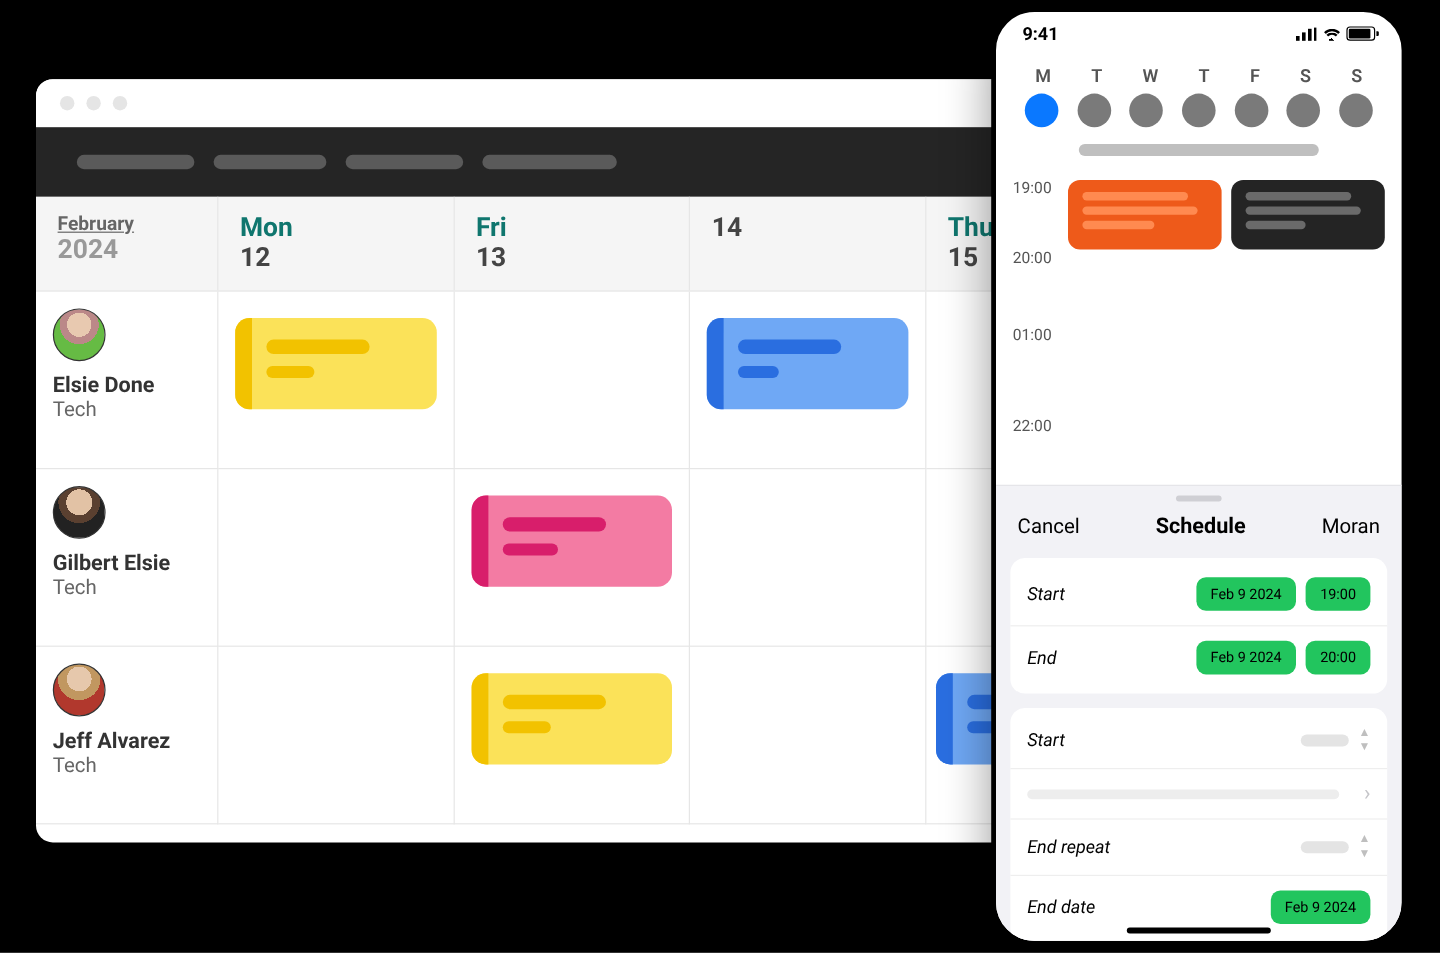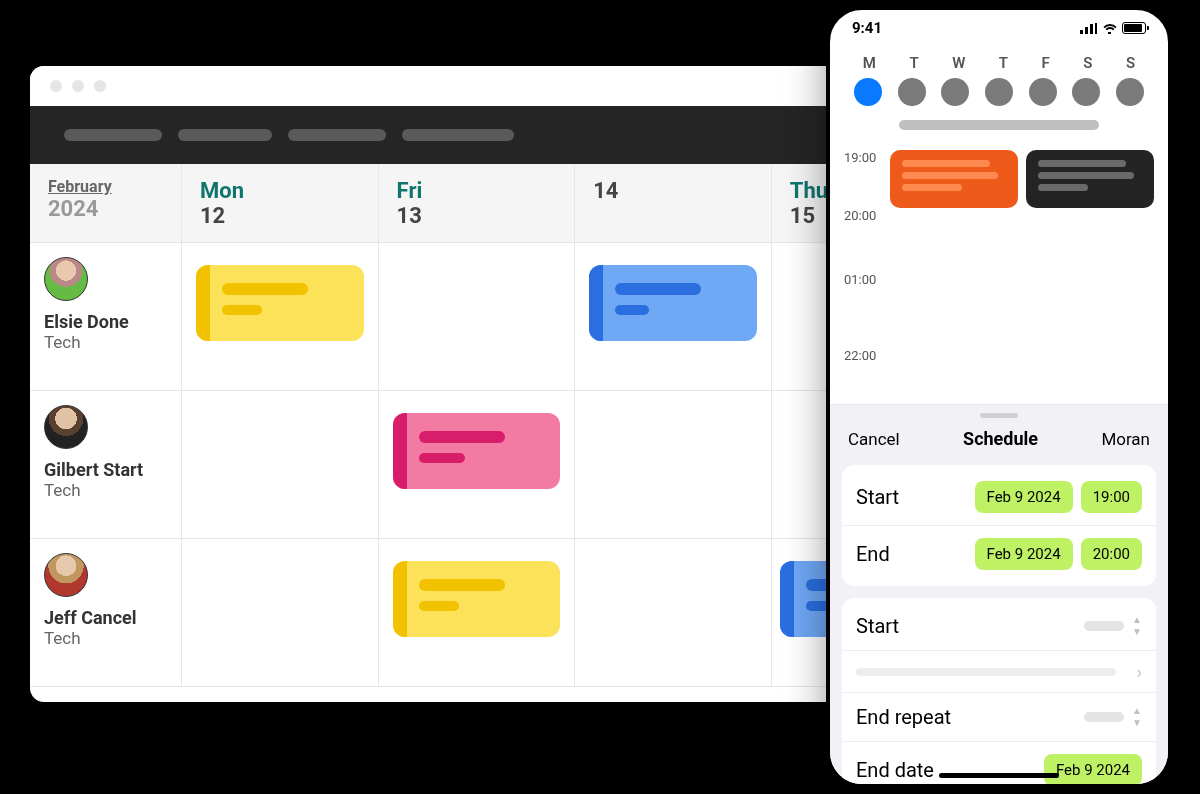--- a/index.html
+++ b/index.html
@@ -81,23 +81,23 @@
 
 .sheet { position:absolute; left:0; right:0; bottom:0; top:394px; background:#f2f2f6; border-top:1px solid #e5e5e9; }
 .grab { width:38px; height:5px; background:#cfcfd4; border-radius:3px; margin:8px auto; }
 .sheet-header { display:flex; justify-content:space-between; align-items:center; padding:2px 18px 12px; }
 .sh-btn { color:#000000; font-size:17px; }
 .sh-title { font-weight:700; font-size:18px; }
 
 .card { background:#fff; border-radius:12px; margin:4px 12px 12px; padding: 4px 0; }
 .card-row { display:flex; justify-content:space-between; align-items:center; padding:12px 14px; position:relative; }
 .card-row + .card-row { border-top:1px solid #eee; }
-.cr-label { font-size:20px; }
+.cr-label { font-size:15px;font-style:italic; }
 .chips { display:flex; gap:8px; }
-.chip { background:#bef264; border-radius:8px; padding:7px 12px; font-size:15px; }
+.chip { background:#22c55e; border-radius:8px; padding:7px 12px; font-size:12px; }
 .placeholder-chip { width:40px; height:10px; background:#e4e4e4; border-radius:5px; }
 .stepper { display:flex; flex-direction:column; gap:2px; color:#bfbfbf; font-size:10px; line-height:1; margin-left:8px; }
 .chev { color:#c5c5c9; font-size:18px; }
 .long-ph { position:absolute; left:14px; right:40px; top:50%; transform:translateY(-50%); }
 .long-ph .lph { height:8px; background:#ededed; border-radius:4px; width:100%; }
 
 .home-ind { position:absolute; bottom:6px; left:50%; transform:translateX(-50%); width:120px; height:5px; background:#000; border-radius:3px; }
 </style>
 </head>
 <body>
@@ -161,38 +161,38 @@
           <div class="ev-stripe"></div>
           <div class="ev-l1"></div>
           <div class="ev-l2"></div>
         </div>
     </div>
     <div class="cell"></div>
     <div class="cell"></div>
 
     <div class="cell person">
       <div class="avatar av2"></div>
-      <div class="pname">Gilbert Start</div>
+      <div class="pname">Gilbert Elsie</div>
       <div class="prole">Tech</div>
     </div>
     <div class="cell"></div>
     <div class="cell">
       <div class="event ev-pink">
           <div class="ev-stripe"></div>
           <div class="ev-l1"></div>
           <div class="ev-l2"></div>
         </div>
     </div>
     <div class="cell"></div>
     <div class="cell"></div>
     <div class="cell"></div>
 
     <div class="cell person">
       <div class="avatar av3"></div>
-      <div class="pname">Jeff Cancel</div>
+      <div class="pname">Jeff Alvarez</div>
       <div class="prole">Tech</div>
     </div>
     <div class="cell"></div>
     <div class="cell">
       <div class="event ev-yellow">
           <div class="ev-stripe"></div>
           <div class="ev-l1"></div>
           <div class="ev-l2"></div>
         </div>
     </div>

